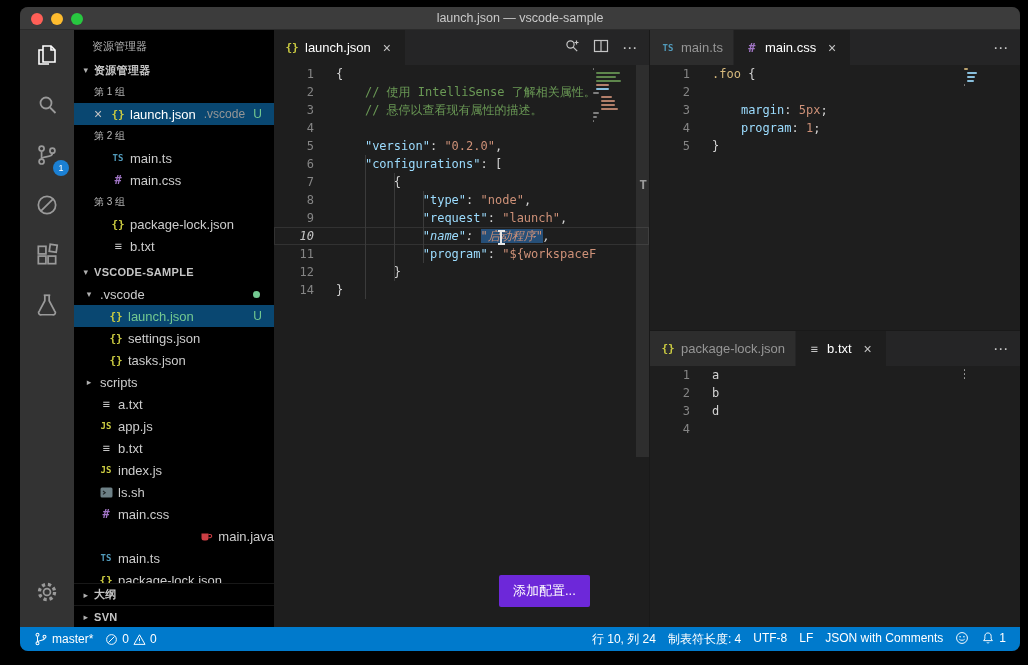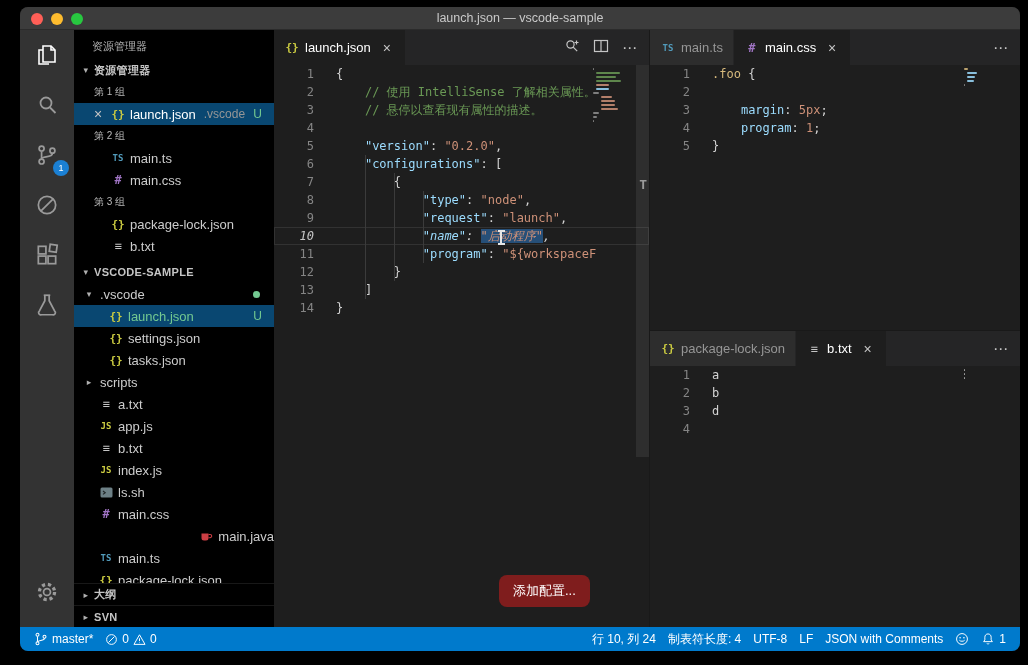--- a/index.html
+++ b/index.html
@@ -88,29 +88,29 @@
   .minimap { position:absolute; top:3px; right:14px; width:42px; }
   .mm-row { height:2px; margin-bottom:2px; }
   .mm-row i { display:block; height:2px; border-radius:1px; opacity:.85; }
   .vscroll { position:absolute; right:0; top:0; width:13px; height:392px; background:rgba(121,121,121,.18); }
   .mm-t { position:absolute; right:2px; top:112px; color:#9a9a9a; font:700 13px "DejaVu Sans Mono",monospace; }
 
   .ibeam { position:absolute; left:226px; top:166px; width:2px; height:13px; background:#e6e6e6; }
   .ibeam::before,.ibeam::after { content:""; position:absolute; left:-2.5px; width:7px; height:2px; background:#e6e6e6; }
   .ibeam::before{top:-1px} .ibeam::after{bottom:-1px}
 
-  .cfg-btn { position:absolute; left:225px; bottom:20px; background:#7f1d1d; color:#fff;
-    border:none; font-size:13px; padding:7px 14px; border-radius:8px; cursor:pointer;
+  .cfg-btn { position:absolute; left:225px; bottom:20px; background:#6d28d9; color:#fff;
+    border:none; font-size:13px; padding:7px 14px; border-radius:2px; cursor:pointer;
     font-family:"Liberation Sans","DejaVu Sans",sans-serif; }
 
   
   .statusbar { height:24px; flex:none; background:#007acc; color:#ffffff; display:flex;
     align-items:center; font-size:12px; padding:0 8px; }
   .sb-item { display:flex; align-items:center; gap:4px; padding:0 6px; height:100%; cursor:pointer; }
-  .sb-right { margin-left:auto; display:flex; align-items:center; }
+  .sb-right { margin-left:auto; display:flex; align-items:flex-start; }
   .sb-item svg { display:block; }
 </style>
 </head>
 <body>
 
 <div class="window">
 
   <div class="titlebar">
     <div class="traffic">
       <span class="tl red"></span>
@@ -347,21 +347,20 @@
               <div class="code-line"><span class="ln">3</span><span class="lc"><span class="tok pn">    </span><span class="tok cm">// 悬停以查看现有属性的描述。</span></span></div>
               <div class="code-line"><span class="ln">4</span></div>
               <div class="code-line"><span class="ln">5</span><span class="lc"><span class="tok pn">    </span><span class="tok ky">"version"</span><span class="tok pn">: </span><span class="tok st">"0.2.0"</span><span class="tok pn">,</span></span></div>
               <div class="code-line"><span class="ln">6</span><span class="lc"><span class="tok pn">    </span><span class="tok ky">"configurations"</span><span class="tok pn">: [</span></span></div>
               <div class="code-line"><span class="ln">7</span><span class="lc"><span class="tok pn">        {</span></span></div>
               <div class="code-line"><span class="ln">8</span><span class="lc"><span class="tok pn">            </span><span class="tok ky">"type"</span><span class="tok pn">: </span><span class="tok st">"node"</span><span class="tok pn">,</span></span></div>
               <div class="code-line"><span class="ln">9</span><span class="lc"><span class="tok pn">            </span><span class="tok ky">"request"</span><span class="tok pn">: </span><span class="tok st">"launch"</span><span class="tok pn">,</span></span></div>
               <div class="code-line current"><span class="ln">10</span><span class="lc"><span class="tok pn">            </span><span class="tok ky">"name"</span><span class="tok pn">: </span><span class="tok st sel-tok">"启动程序"</span><span class="tok pn">,</span></span></div>
               <div class="code-line"><span class="ln">11</span><span class="lc"><span class="tok pn">            </span><span class="tok ky">"program"</span><span class="tok pn">: </span><span class="tok st">"${workspaceF</span></span></div>
               <div class="code-line"><span class="ln">12</span><span class="lc"><span class="tok pn">        }</span></span></div>
-              <div class="code-line"><span class="ln">13</span><span class="lc"><span class="tok pn">    ]</span></span></div>
               <div class="code-line"><span class="ln">14</span><span class="lc"><span class="tok pn">}</span></span></div>
             </div>
           <div class="minimap" id="mm-left">
               <div class="mm-row">
                 <i style="margin-left: 0px; width: 0.7px; background: rgb(143, 143, 143);"></i>
               </div>
               <div class="mm-row">
                 <i style="margin-left: 2.8px; width: 24.5px; background: rgb(106, 153, 85);"></i>
               </div>
               <div class="mm-row">

